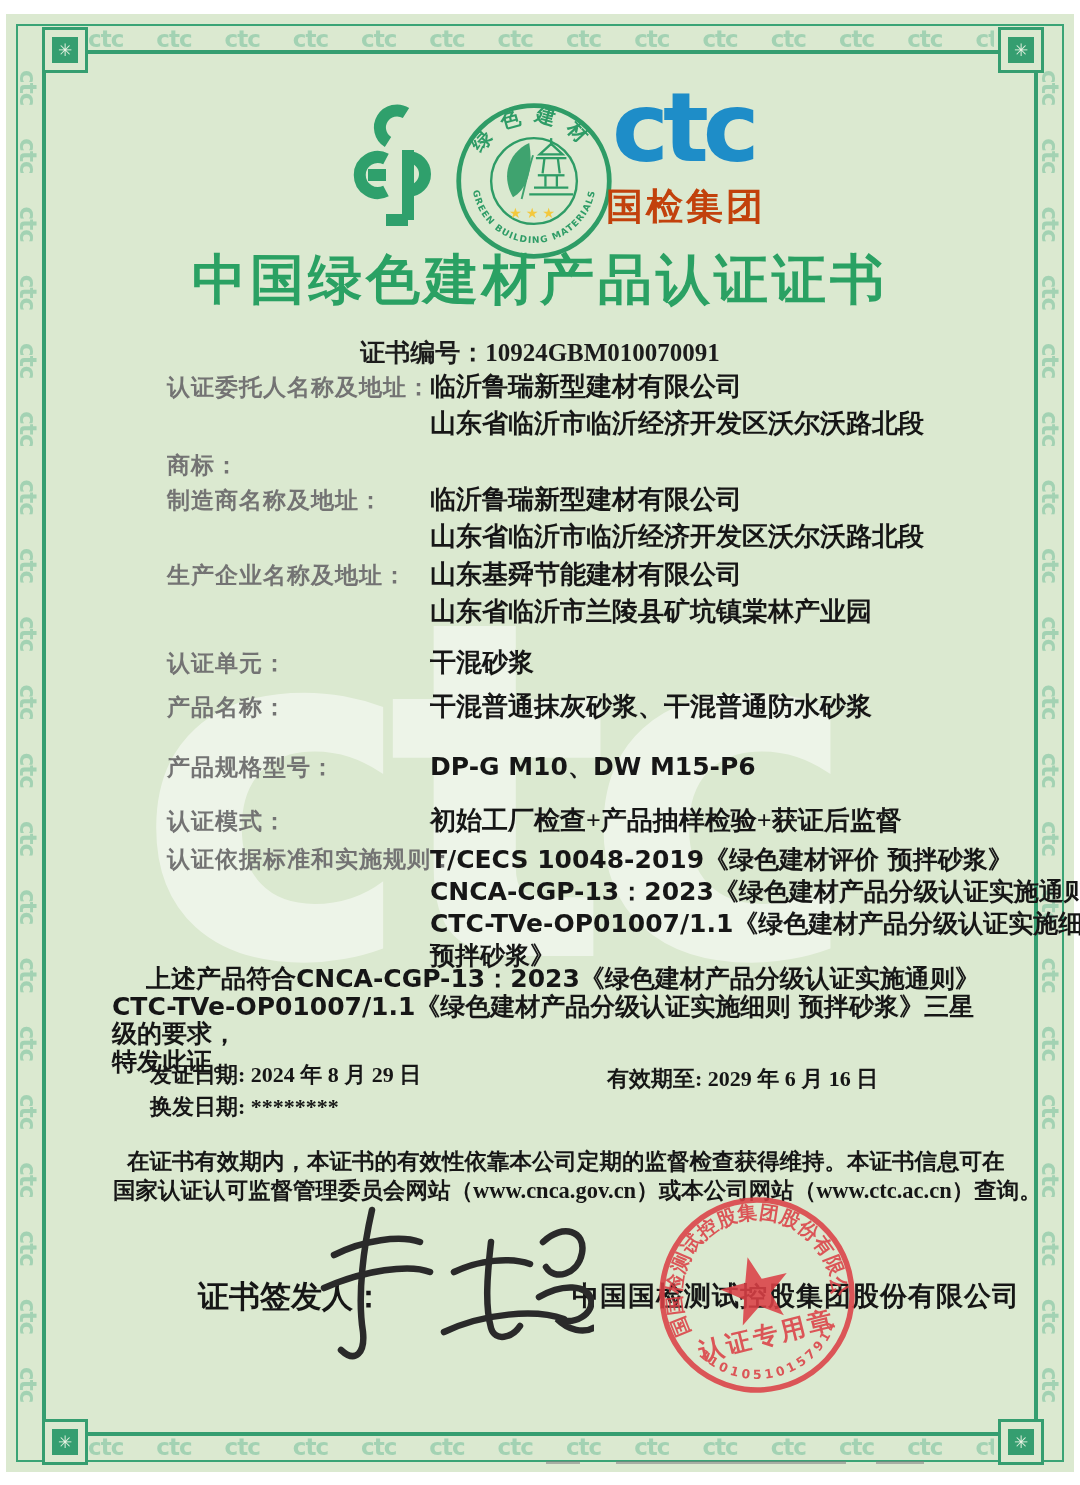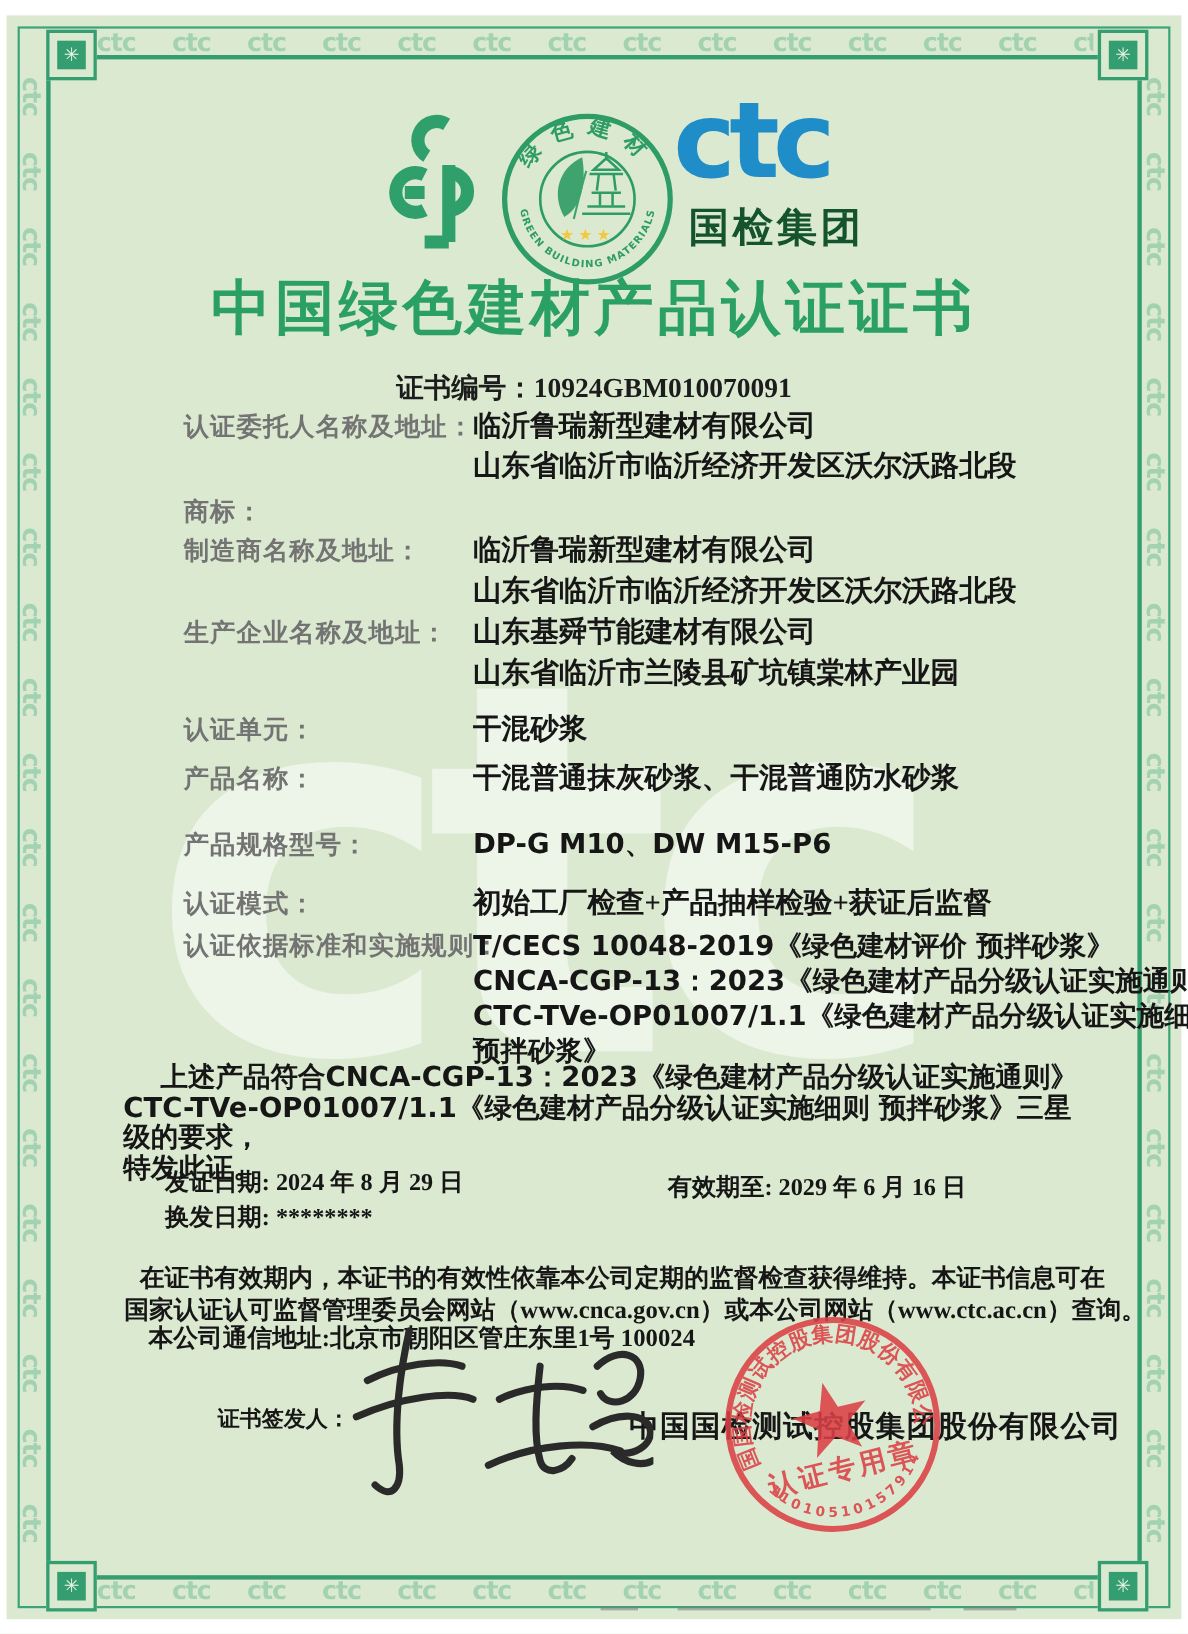--- a/index.html
+++ b/index.html
@@ -31,42 +31,42 @@
              color:rgba(255,255,255,0.5);z-index:1;user-select:none;}
 
   .content{position:absolute;left:0;top:0;width:100%;height:100%;z-index:2;}
 
   
   .gp-logo{position:absolute;left:346px;top:76px;}
   .badge{position:absolute;left:447px;top:86px;}
   .ctc-word{position:absolute;left:606px;top:66px;font-family:"DejaVu Sans","Liberation Sans",sans-serif;
             font-weight:800;font-size:96px;line-height:1;letter-spacing:-6px;color:#1e8dc8;}
   .ctc-sub{position:absolute;left:600px;top:168px;font-family:"DejaVu Sans","Liberation Sans",sans-serif;
-           font-weight:900;font-size:37px;letter-spacing:3px;color:#14532d;margin-left:20px;}
+           font-weight:900;font-size:37px;letter-spacing:3px;color:#c2410c;}
 
   
   .title{position:absolute;left:0;top:230px;width:100%;text-align:center;font-size:54px;
          font-weight:bold;color:#2aa163;letter-spacing:4px;}
   .certno{position:absolute;left:0;top:322px;width:100%;text-align:center;font-size:25px;
           font-weight:bold;color:#1c1c1c;}
 
   
   .lbl{position:absolute;left:161px;font-size:23px;font-weight:bold;color:#737373;letter-spacing:1px;white-space:nowrap;}
   .val{position:absolute;left:424px;font-size:26px;font-weight:bold;color:#161616;white-space:nowrap;}
   .val-sans{font-family:"DejaVu Sans","Liberation Sans",sans-serif;font-size:25px;letter-spacing:0;text-align:right;}
 
   .statement{position:absolute;left:106px;top:951px;width:886px;font-family:"DejaVu Sans","Liberation Sans",sans-serif;
              font-size:25px;font-weight:bold;color:#161616;line-height:27.5px;}
   .statement .ln1{text-indent:34px;}
 
   .date-line{position:absolute;font-size:22px;font-weight:bold;color:#161616;white-space:nowrap;}
 
   .footer-line{position:absolute;font-size:22.5px;font-weight:bold;color:#161616;white-space:nowrap;}
 
-  .sign-label{position:absolute;left:192px;top:1262px;font-size:20px;font-weight:bold;color:#161616;}
+  .sign-label{position:absolute;left:192px;top:1262px;font-size:31px;font-weight:bold;color:#161616;}
   .company{position:absolute;left:566px;top:1264px;font-size:27px;font-weight:bold;color:#161616;letter-spacing:1px;}
   .signature{position:absolute;left:288px;top:1186px;z-index:3;}
 
   .stamp{position:absolute;left:649px;top:1179px;z-index:4;opacity:0.87;}
 
   .fineprint{position:absolute;left:540px;top:1446px;width:470px;height:6px;z-index:2;}
   .fineprint .fp{position:absolute;top:1px;height:3px;background:#7d7d7d;opacity:.55;}
 </style>
 </head>
 <body>
@@ -189,21 +189,20 @@
     </div>
     <div class="date-line" style="left:144px;top:1078px">
       <span>换发日期: </span><span>********</span>
     </div>
     <div class="date-line" style="left:601px;top:1050px">
       <span>有效期至: </span><span>2029 年 6 月 16 日</span>
     </div>
 
     <div class="footer-line" style="left:121px;top:1132px">在证书有效期内，本证书的有效性依靠本公司定期的监督检查获得维持。本证书信息可在</div>
     <div class="footer-line" style="left:107px;top:1161px">国家认证认可监督管理委员会网站（www.cnca.gov.cn）或本公司网站（www.ctc.ac.cn）查询。</div>
-    <div class="footer-line" style="left:129px;top:1187px">本公司通信地址:北京市朝阳区管庄东里1号  100024</div>
 
     <div class="sign-label">证书签发人：</div>
     <div class="company">中国国检测试控股集团股份有限公司</div>
 
     <svg class="signature" width="300" height="175" viewBox="0 0 300 175">
       <g fill="none" stroke="#2a2a2a" stroke-width="6.5" stroke-linecap="round">
         <path d="M78,10 C70,45 63,95 69,132 C71,152 62,164 47,150"></path>
         <path d="M40,55 C70,40 106,35 126,42"></path>
         <path d="M30,88 C70,70 116,64 136,72"></path>
         <path d="M160,72 C185,60 216,57 236,64"></path>

